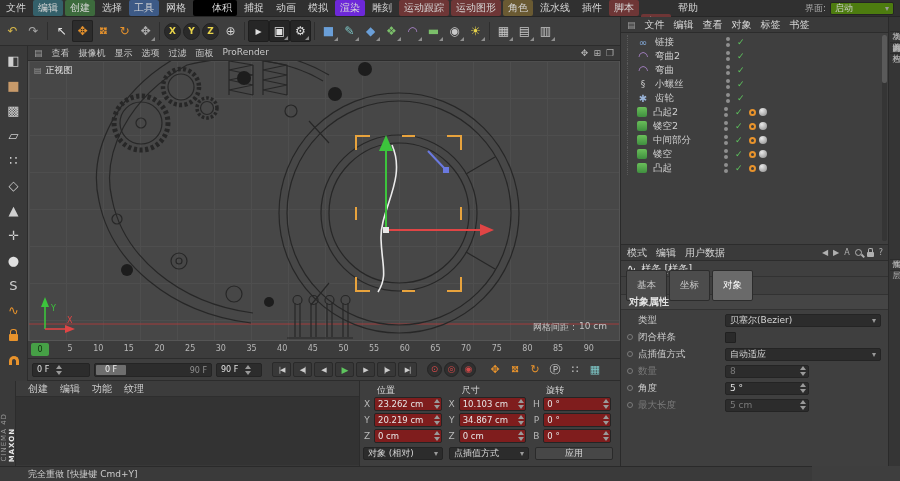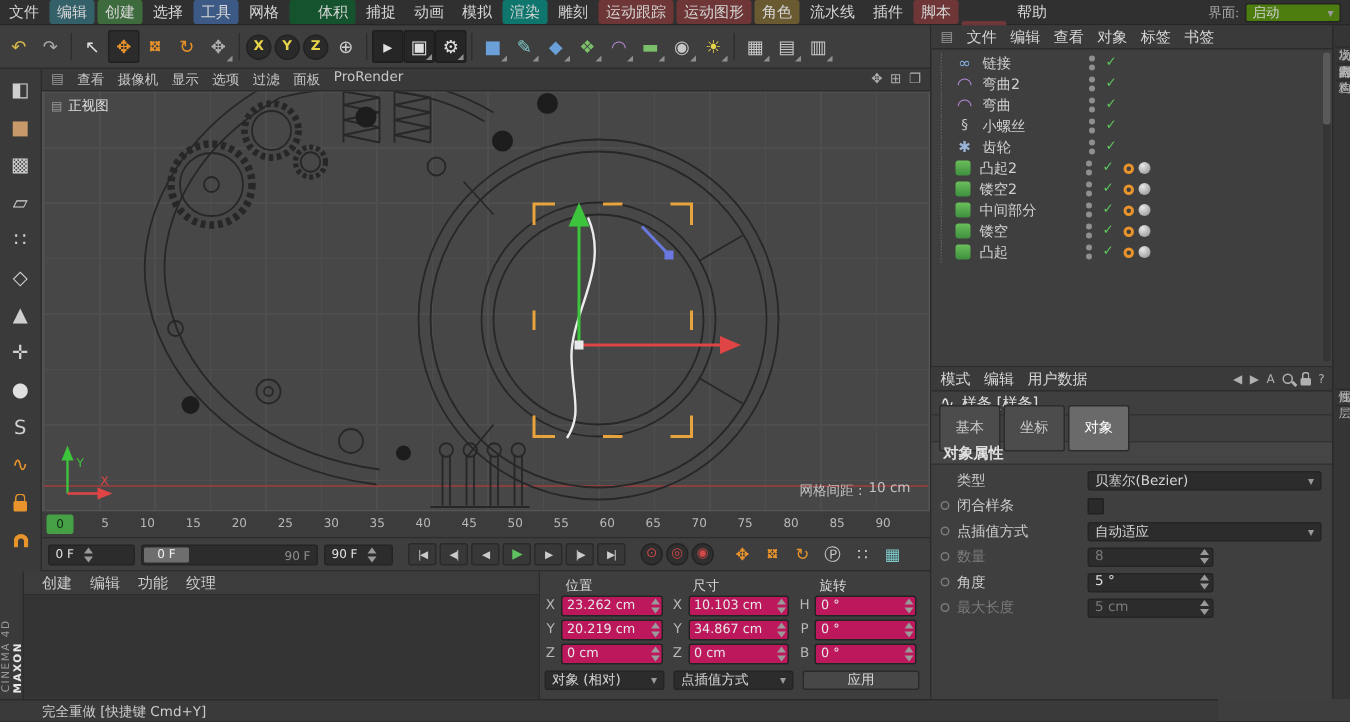--- a/index.html
+++ b/index.html
@@ -4,21 +4,21 @@
 <style>
   html,body{margin:0;padding:0;background:#222;}
   *{box-sizing:border-box;font-family:"DejaVu Sans","Liberation Sans",sans-serif;}
   .app{position:relative;width:900px;height:481px;background:#3e3e3e;overflow:hidden;color:#cfcfcf;}
 
   
   .menubar{position:absolute;left:0;top:0;width:900px;height:17px;background:#303030;border-bottom:1px solid #262626;display:flex;align-items:center;font-size:10px;}
   .menus{display:flex;height:100%;align-items:center;}
   .menu-item{padding:1px 5px;margin:0 1px;color:#d6d6d6;border-radius:2px;cursor:default;white-space:nowrap;}
   .iface{margin-left:auto;display:flex;align-items:center;gap:4px;padding-right:6px;}
-  .iface-label{color:#a8a8a8;font-size:9px;font-family:Liberation Serif, serif;}
+  .iface-label{color:#a8a8a8;font-size:9px;}
   .iface-dd{display:flex;align-items:center;background:#4d7c0f;border:1px solid #242424;border-radius:2px;height:13px;padding:0 4px;min-width:64px;color:#d0d0d0;font-size:9px;}
   .iface-dd::after{content:"▾";margin-left:auto;color:#9a9a9a;font-size:8px;padding-left:6px;}
 
   
   .toolbar{position:absolute;left:0;top:17px;width:620px;height:29px;background:#3e3e3e;border-bottom:1px solid #2c2c2c;display:flex;align-items:center;padding:0 2px;}
   .tb-sep{width:1px;height:18px;background:#2e2e2e;margin:0 3px;}
   .tb-icon{position:relative;width:21px;height:22px;display:flex;align-items:center;justify-content:center;border-radius:2px;cursor:default;}
   .tb-icon .g{font-size:12px;line-height:1;font-style:normal;}
   .tb-icon.circle{width:17px;height:17px;border-radius:50%;background:#2a2a2a;border:1px solid #222;margin:0 1px;}
   .tb-icon.circle .g{font-size:9px;font-weight:bold;}
@@ -90,21 +90,21 @@
   .mat-area{height:68px;background:#333333;}
 
   
   .coords{position:absolute;left:360px;top:381px;width:260px;height:85px;background:#3e3e3e;padding:2px 3px;}
   .coord-heads{display:flex;height:14px;align-items:center;font-size:9px;color:#d8d8d8;}
   .coord-heads span{width:86px;padding-left:14px;}
   .coord-cols{display:flex;}
   .coord-col{width:86px;display:flex;flex-direction:column;gap:2px;padding-right:6px;}
   .crow{display:flex;align-items:center;gap:3px;height:14px;}
   .crow .ax{width:8px;font-size:9px;color:#b8b8b8;text-align:center;}
-  .cfield{flex:1;display:flex;align-items:center;height:14px;background:#be185d;border:1px solid #242424;border-radius:2px;padding:0 1px 0 3px;font-size:8.5px;color:#e6e6e6;white-space:nowrap;overflow:hidden;}
+  .cfield{flex:1;display:flex;align-items:center;height:14px;background:#7f1d1d;border:1px solid #242424;border-radius:2px;padding:0 1px 0 3px;font-size:8.5px;color:#e6e6e6;white-space:nowrap;overflow:hidden;}
   .coord-bottom{display:flex;gap:6px;margin-top:4px;align-items:center;}
   .coord-bottom .dd{width:80px;}
   .apply-btn{width:78px;height:13px;background:#474747;border:1px solid #2a2a2a;border-radius:2px;font-size:9px;color:#d6d6d6;display:flex;align-items:center;justify-content:center;}
 
   
   .right-panel{position:absolute;left:620px;top:17px;width:268px;height:449px;background:#3f3f3f;border-left:1px solid #2a2a2a;}
   .om-menu{height:16px;display:flex;align-items:center;gap:9px;padding:0 6px;font-size:10px;color:#d6d6d6;background:#3a3a3a;border-bottom:1px solid #2c2c2c;}
   .om-menu .pm{color:#9a9a9a;font-size:9px;}
   .om-tree{position:relative;height:212px;border-bottom:1px solid #2c2c2c;padding:2px 0 0 6px;overflow:hidden;}
   .orow{display:flex;align-items:center;height:14px;gap:4px;}
@@ -180,29 +180,29 @@
         <span class="menu-item" style="background: rgb(52, 96, 106);">编辑</span>
 
         <span class="menu-item" style="background: rgb(61, 107, 61);">创建</span>
 
         <span class="menu-item">选择</span>
 
         <span class="menu-item" style="background: rgb(61, 90, 134);">工具</span>
 
         <span class="menu-item">网格</span>
 
-        <span class="menu-item" style="background: #14532d; padding-left: 19px;">体积</span>
+        <span class="menu-item" style="background: #000000; padding-left: 19px;">体积</span>
 
         <span class="menu-item">捕捉</span>
 
         <span class="menu-item">动画</span>
 
         <span class="menu-item">模拟</span>
 
-        <span class="menu-item" style="background: #0f766e;">渲染</span>
+        <span class="menu-item" style="background: #6d28d9;">渲染</span>
 
         <span class="menu-item">雕刻</span>
 
         <span class="menu-item" style="background: rgb(110, 54, 54);">运动跟踪</span>
 
         <span class="menu-item" style="background: rgb(110, 54, 54);">运动图形</span>
 
         <span class="menu-item" style="background: rgb(106, 90, 50);">角色</span>
 
         <span class="menu-item">流水线</span>

